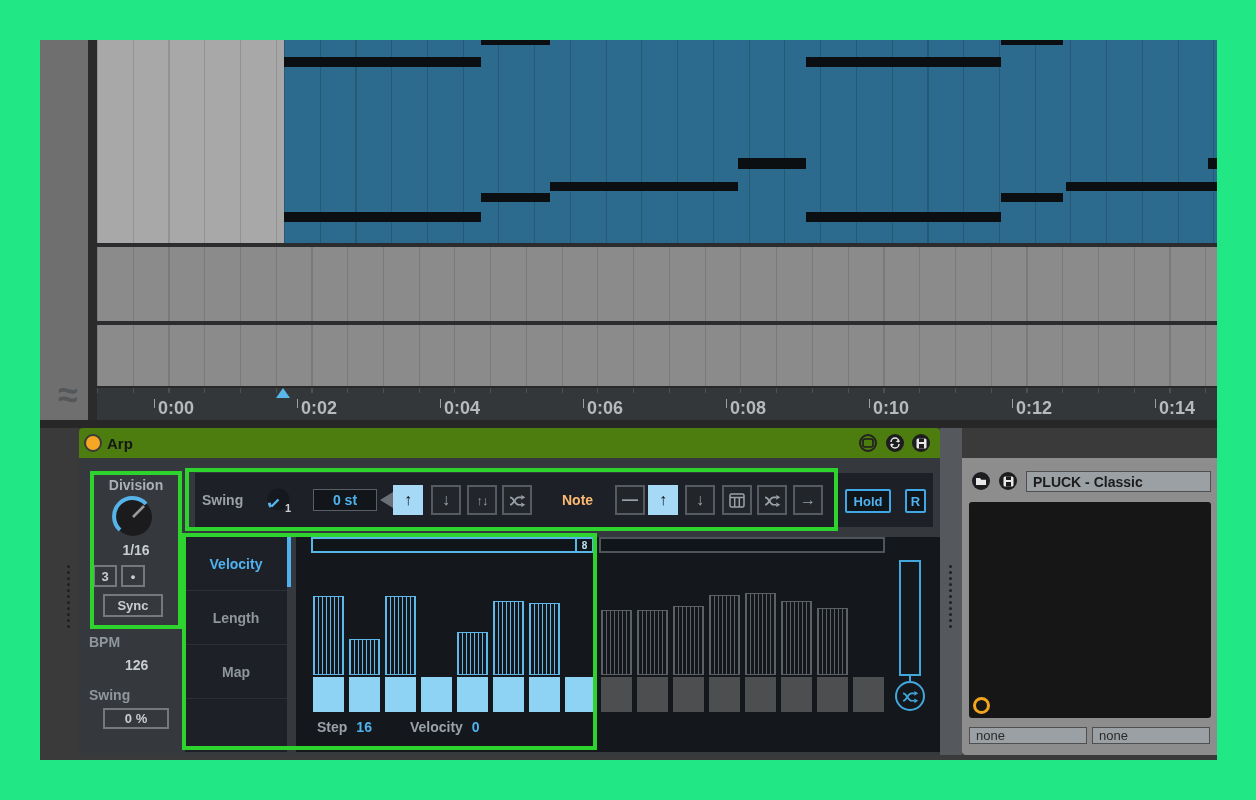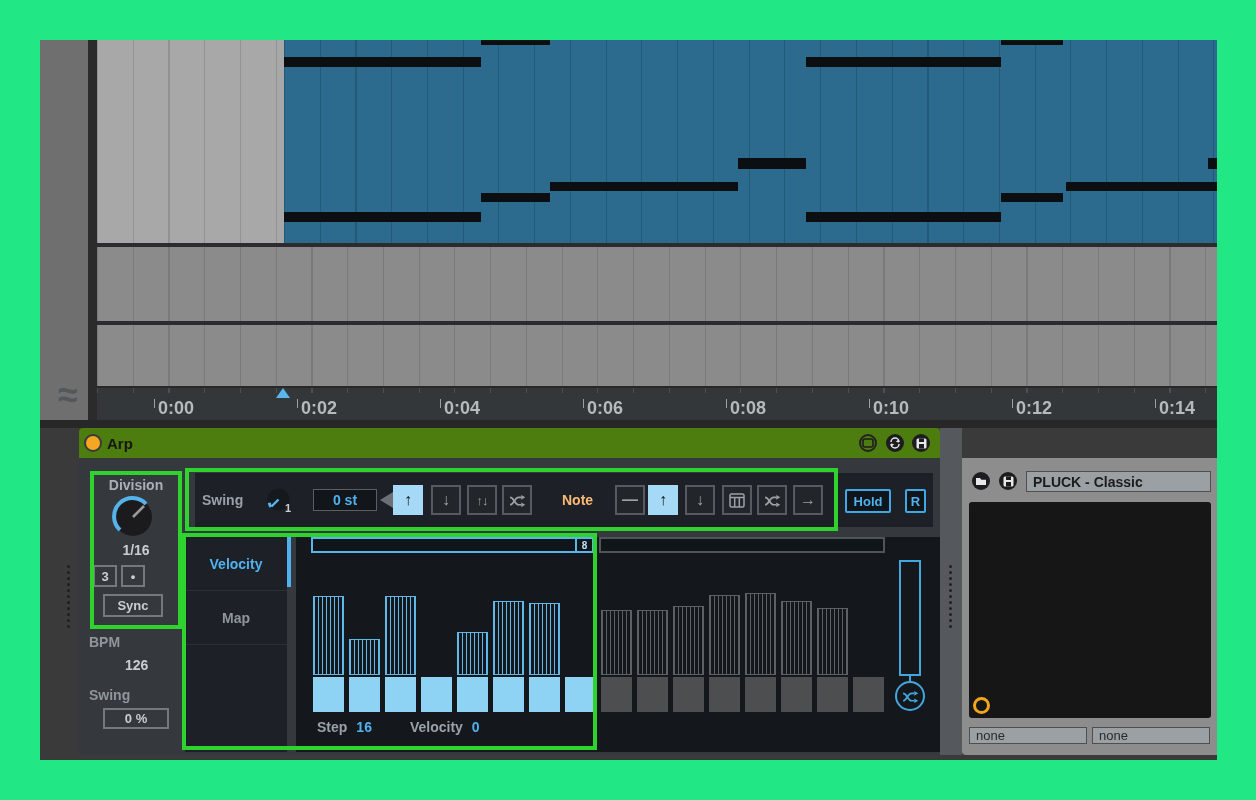--- a/index.html
+++ b/index.html
@@ -241,20 +241,21 @@
         <path d="M11.5 7.8 L15.3 10 L11.5 12.2 Z" fill="currentColor"></path>
       </svg>
   </div>
   <div class="abs dirbtn" style="left:753px;top:445px">→</div>
 
   <div class="abs bluebtn" style="left:805px;top:449px;width:46px;height:24px">Hold</div>
   <div class="abs bluebtn" style="left:865px;top:449px;width:21px;height:24px">R</div>
 
   <div class="abs panel" style="left:145px;top:497px;width:102px;height:215px">
     <div class="tab sel">Velocity</div>
+    <div class="tab">Length</div>
     <div class="tab">Map</div>
   </div>
   <div class="abs" style="left:247px;top:497px;width:4px;height:50px;background:#4fb2ef"></div>
 
   <div class="abs seqpanel" style="left:256px;top:497px;width:644px;height:215px"></div>
   <div class="abs loopbar" style="left:271px;top:497px;width:283px">
     <div class="loop8">8</div>
   </div>
   <div class="abs loopbar gray" style="left:559px;top:497px;width:286px"></div>
   <div id="steps-layer">

